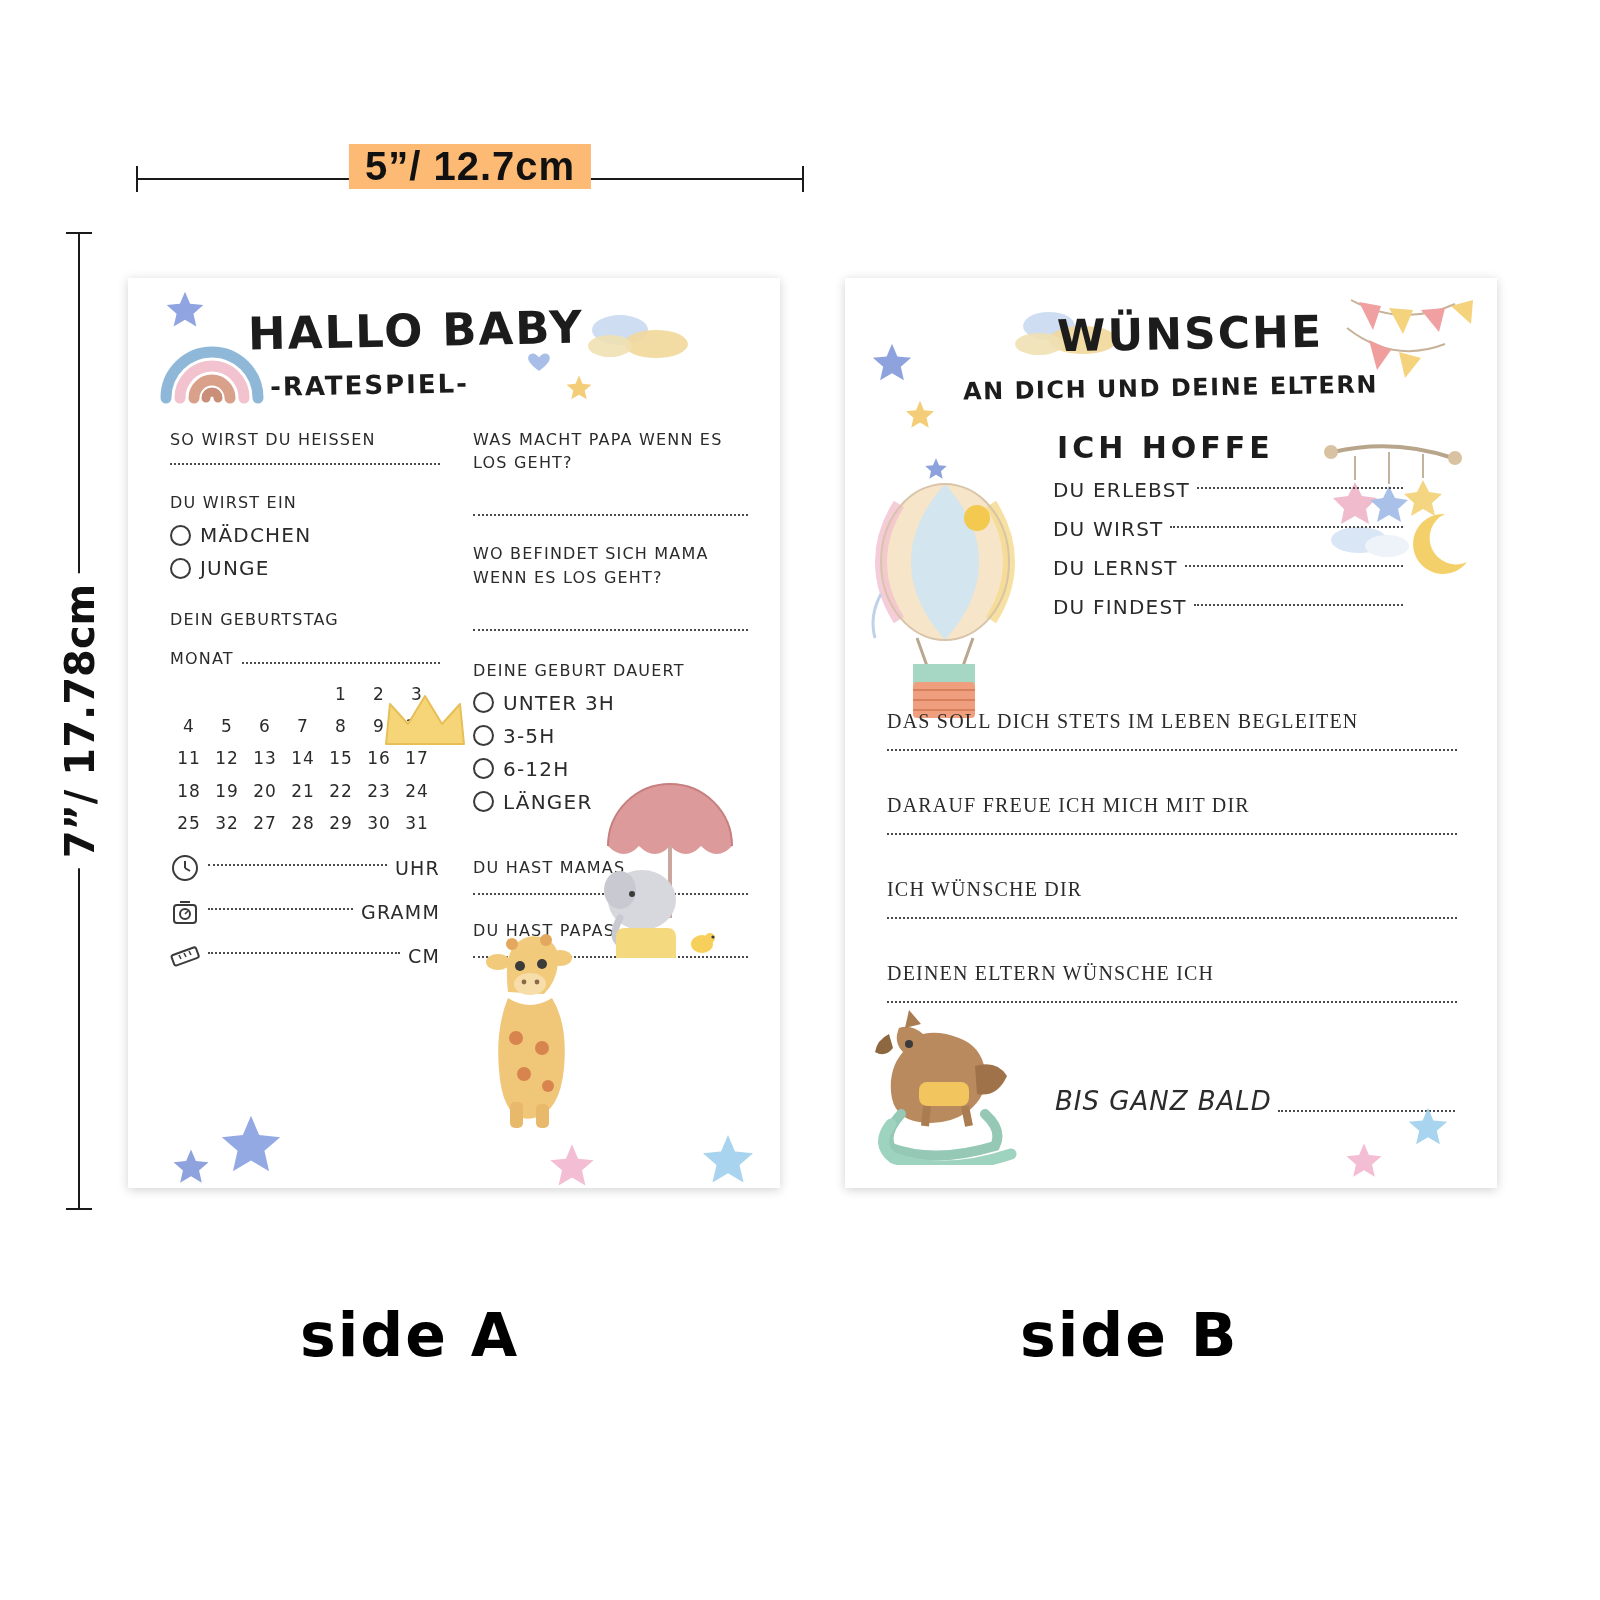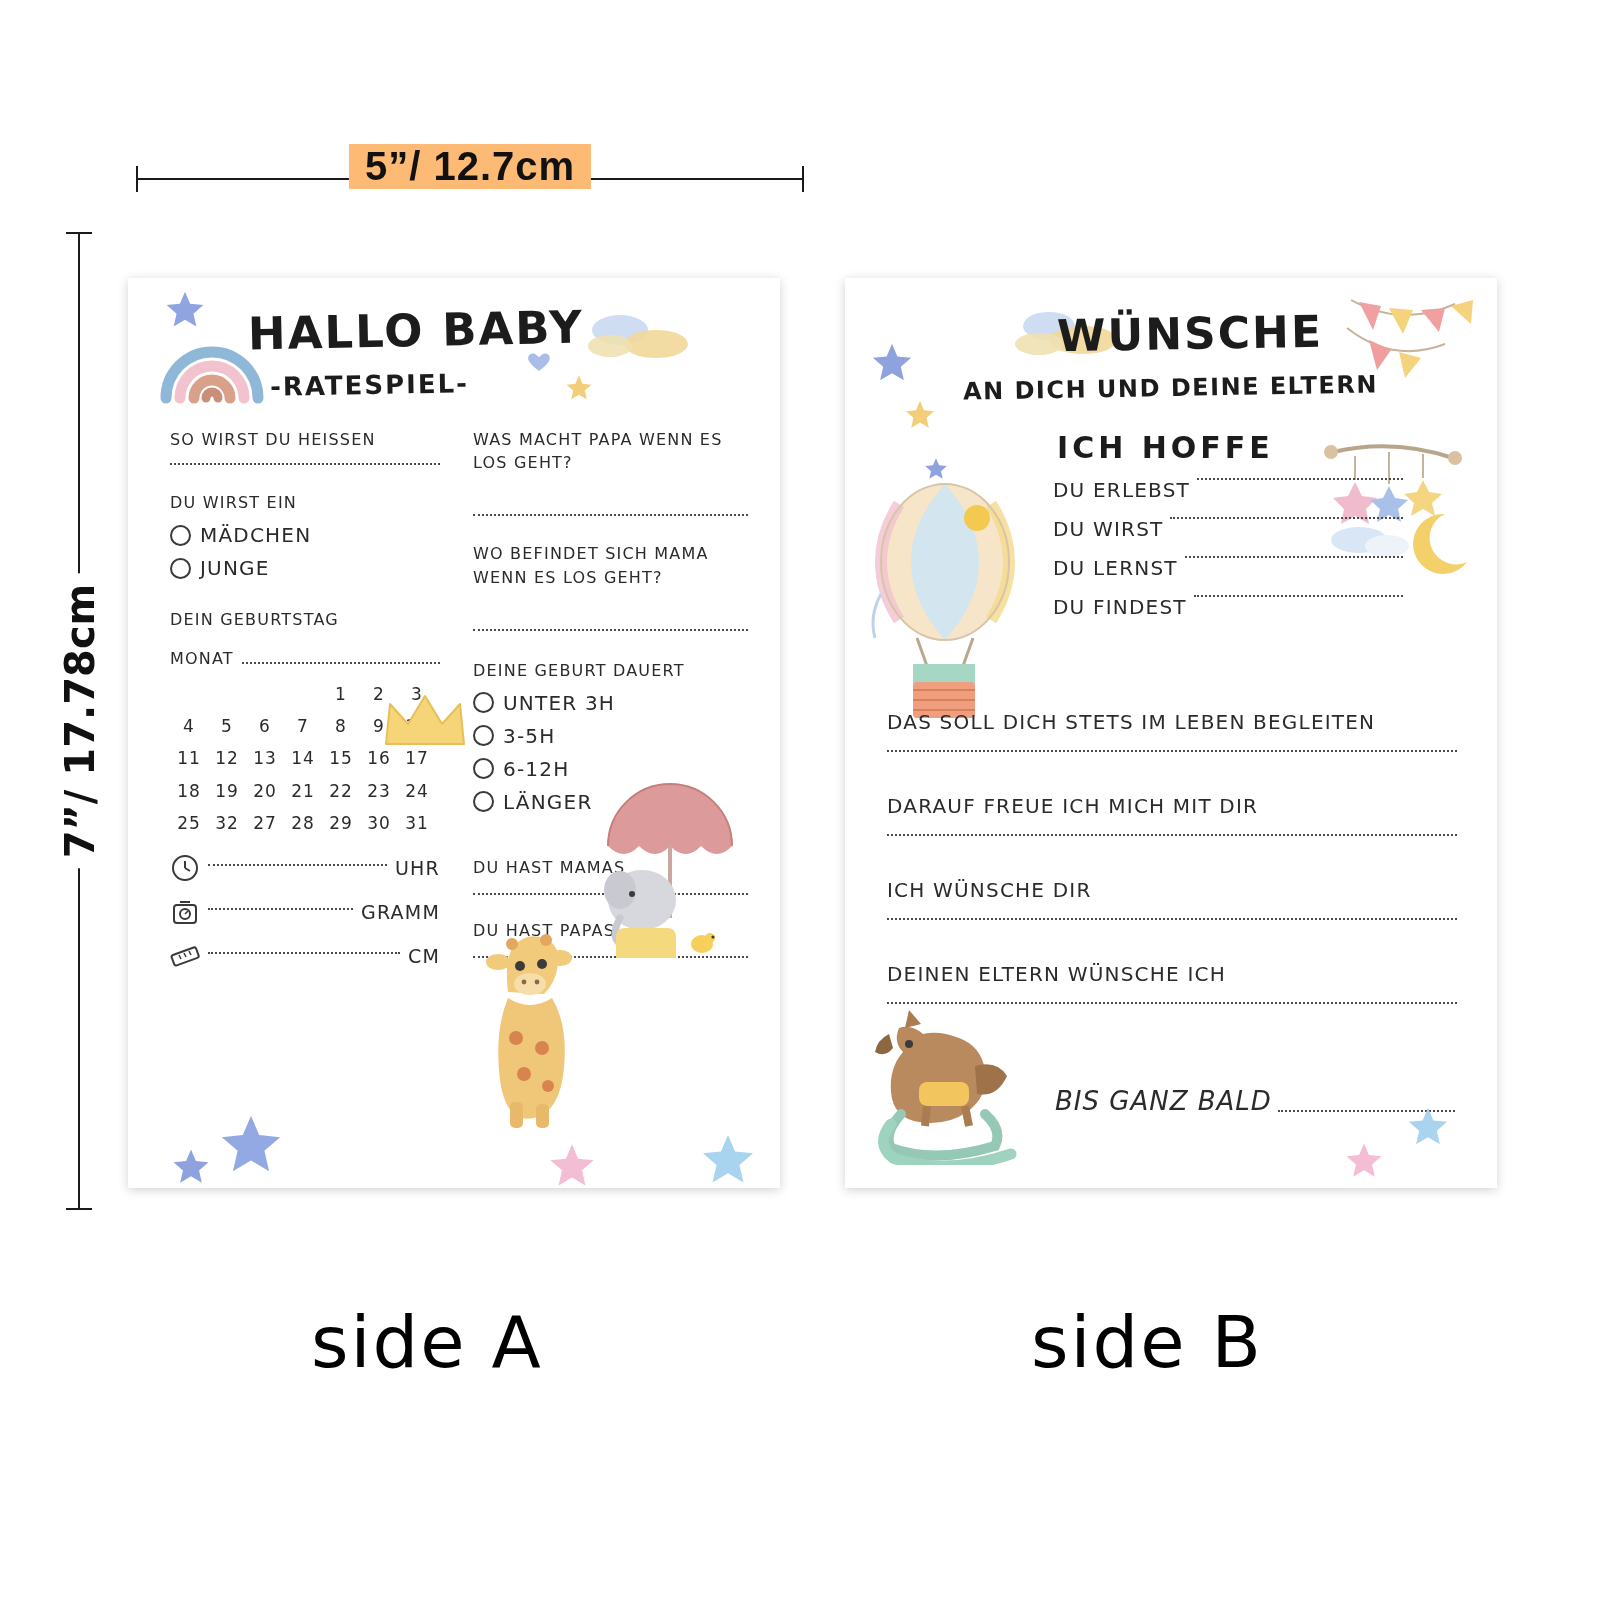--- a/index.html
+++ b/index.html
@@ -99,26 +99,25 @@
     position: absolute;
     background: #ffffff;
     box-shadow: 0 2px 10px rgba(0,0,0,0.18);
     overflow: hidden;
   }
   #card-a { left: 128px; top: 278px; width: 652px; height: 910px; }
   #card-b { left: 845px; top: 278px; width: 652px; height: 910px; }
 
   .side-label {
     position: absolute;
-    font-size: 72px;
-    font-weight: 400;
+    font-size: 60px;
+    font-weight: 700;
     color: #000;
     letter-spacing: 2px;
     font-family: "DejaVu Sans", sans-serif;
-    margin-left: 11px;
   }
   #side-a-label { left: 300px; top: 1300px; }
   #side-b-label { left: 1020px; top: 1300px; }
 
   
   .hw {
     font-family: "DejaVu Sans", sans-serif;
     color: #2b2b2b;
     letter-spacing: 1.2px;
   }
@@ -220,33 +219,33 @@
     letter-spacing: 4px;
   }
   .hoffe-list {
     position: absolute;
     left: 208px;
     top: 200px;
     width: 350px;
   }
   .hoffe-row {
     display: flex;
-    align-items: flex-start;
+    align-items: center;
     gap: 7px;
     margin-bottom: 15px;
     font-size: 20px;
   }
   .hoffe-row .fill {
     flex: 1 1 auto;
     border-bottom: 2.5px dotted #4a4a4a;
     margin-bottom: 4px;
   }
 
   .b-block { position: absolute; left: 42px; width: 570px; }
-  .b-block .lbl { font-size: 20px; }
+  .b-block .lbl { font-size: 20px; font-family: Liberation Serif, serif; }
   .b-block .ln { margin-top: 16px; border-bottom: 2.5px dotted #4a4a4a; }
 
   .bis {
     position: absolute;
     left: 210px;
     bottom: 72px;
     width: 400px;
     display: flex;
     align-items: flex-end;
     gap: 6px;

